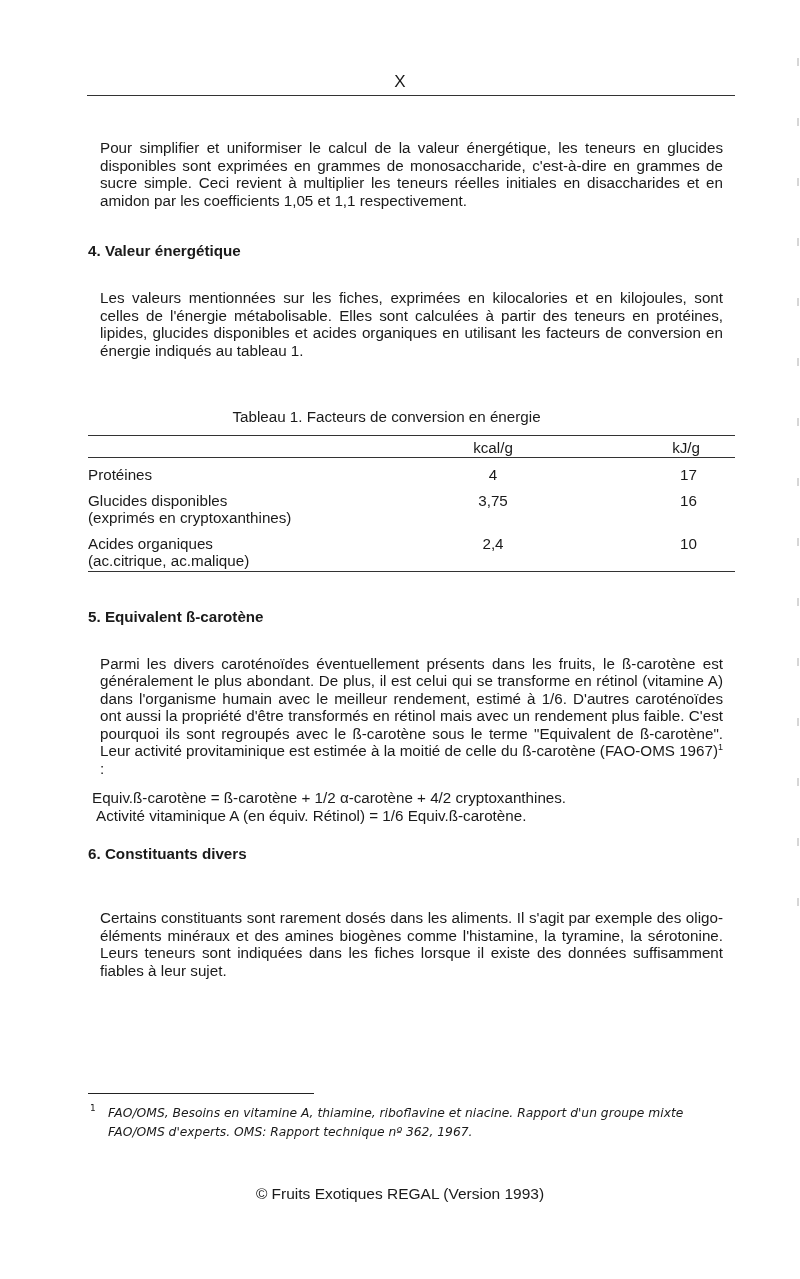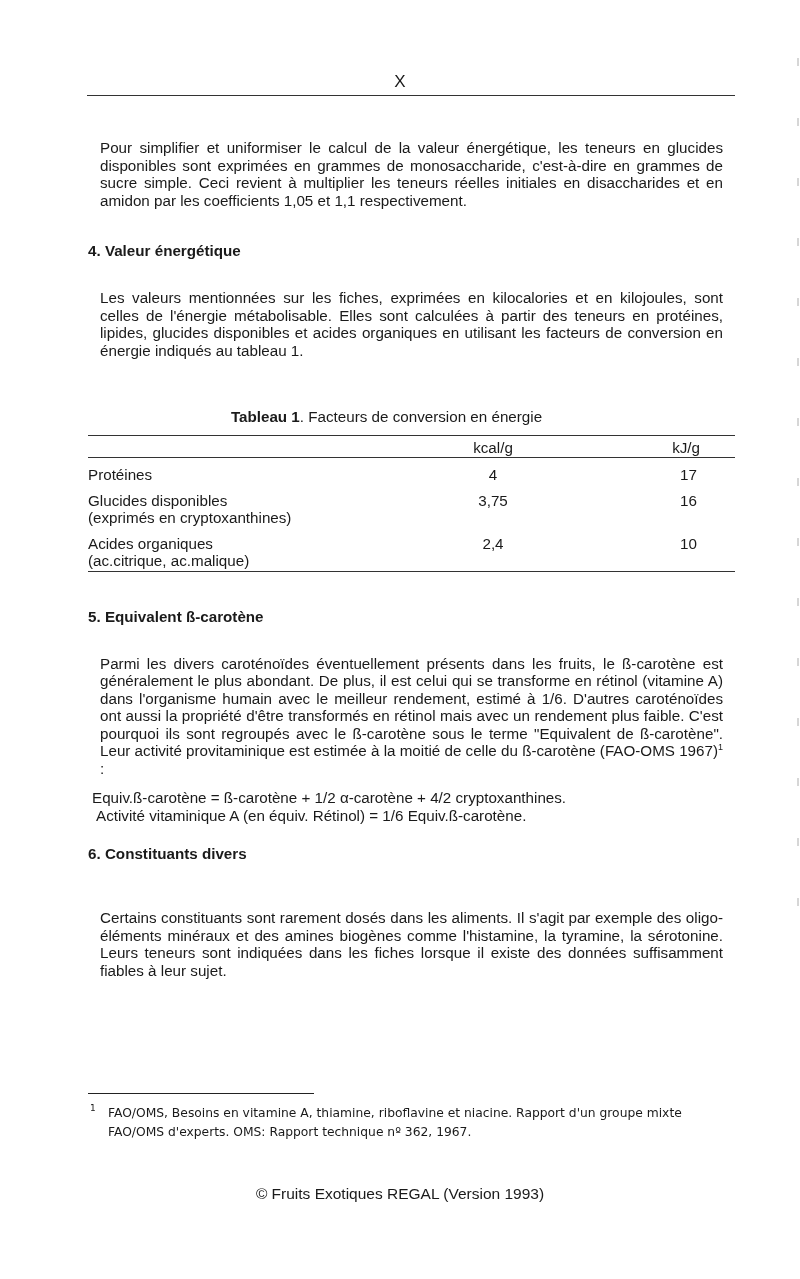--- a/index.html
+++ b/index.html
@@ -24,21 +24,21 @@
   }
   h2 {
     margin: 0; font-size: 15.2px; font-weight: bold; line-height: 18px;
   }
   .sec-gap-s { height: 18px; }
 
   .table-caption {
     text-align: center; font-size: 15.2px; margin: 0; line-height: 18px;
     padding-right: 50px;
   }
-  .table-caption b { font-weight: bold; }
+  .table-caption b { font-weight: normal; }
   table.tab {
     width: 647px; border-collapse: collapse; margin-top: 9px;
     font-size: 15.2px;
   }
   table.tab thead th {
     font-weight: normal; border-top: 1.2px solid #333; border-bottom: 1.2px solid #333;
     padding: 3px 0 1px 0; line-height: 17px;
   }
   table.tab th.col-label { width: 330px; }
   table.tab th.col-kcal { text-align: center; width: 130px; padding-left: 10px; }
@@ -57,21 +57,21 @@
 
   .footnote-rule {
     position: absolute; top: 1093px; left: 88px; width: 226px; height: 0;
     border-top: 1.2px solid #222;
   }
   .footnote {
     position: absolute; top: 1104px; left: 90px; width: 650px;
     font-family: "DejaVu Sans", sans-serif; font-size: 12.3px; line-height: 19px;
   }
   .footnote .fn-mark { position: absolute; left: 0; top: -5px; font-size: 9px; }
-  .footnote .fn-text { padding-left: 18px; }
+  .footnote .fn-text { padding-left: 18px; font-style: italic; }
   .footer {
     position: absolute; top: 1185px; left: 0; width: 800px; text-align: center;
     font-size: 15.5px;
   }
   .scan-edge {
     position: absolute; left: 797px; top: 40px; width: 2px; height: 900px;
     background: repeating-linear-gradient(to bottom, transparent 0 18px, #bbb 18px 26px, transparent 26px 60px);
     opacity: 0.6;
   }
 </style>

